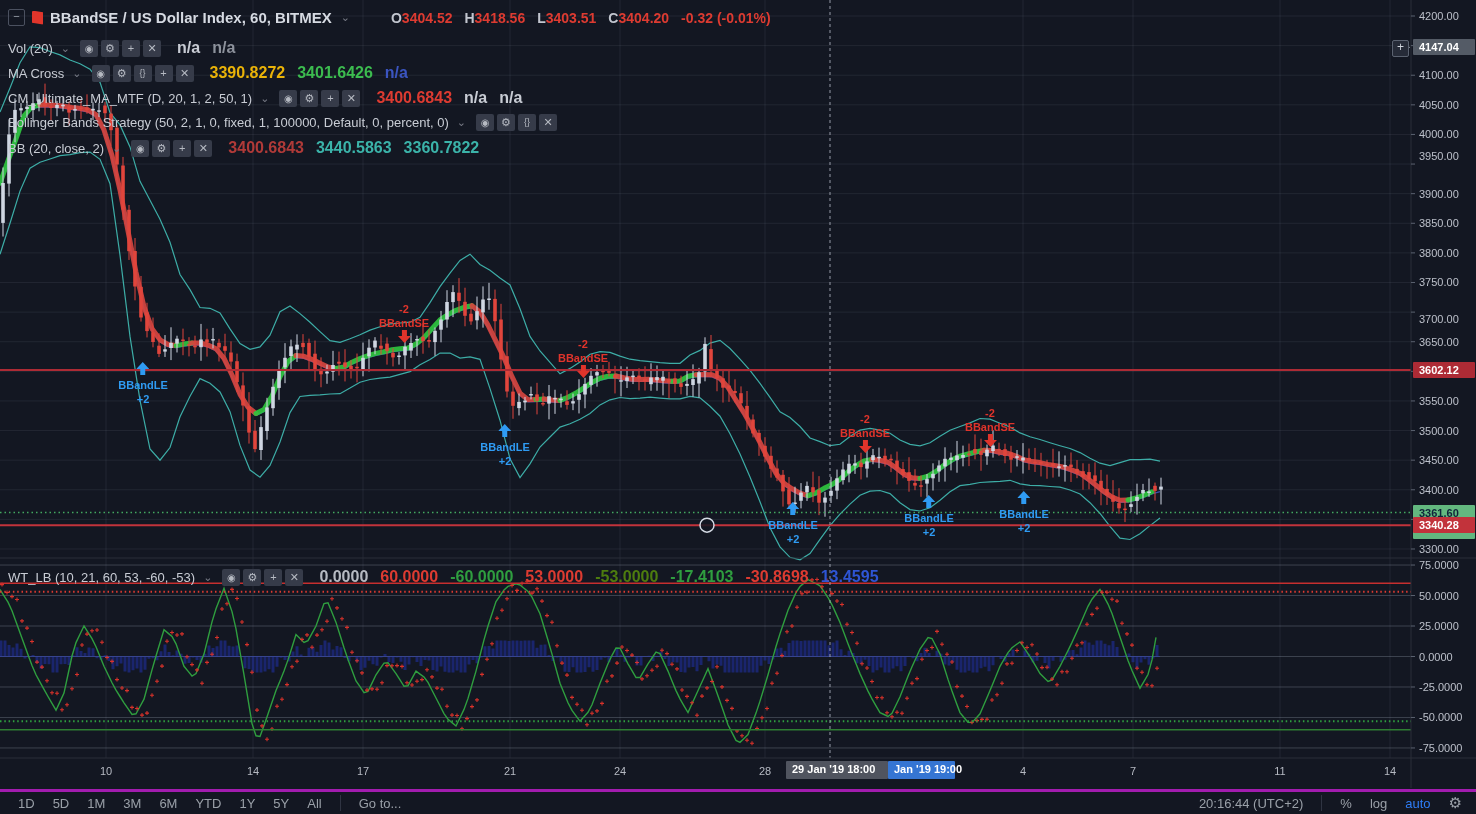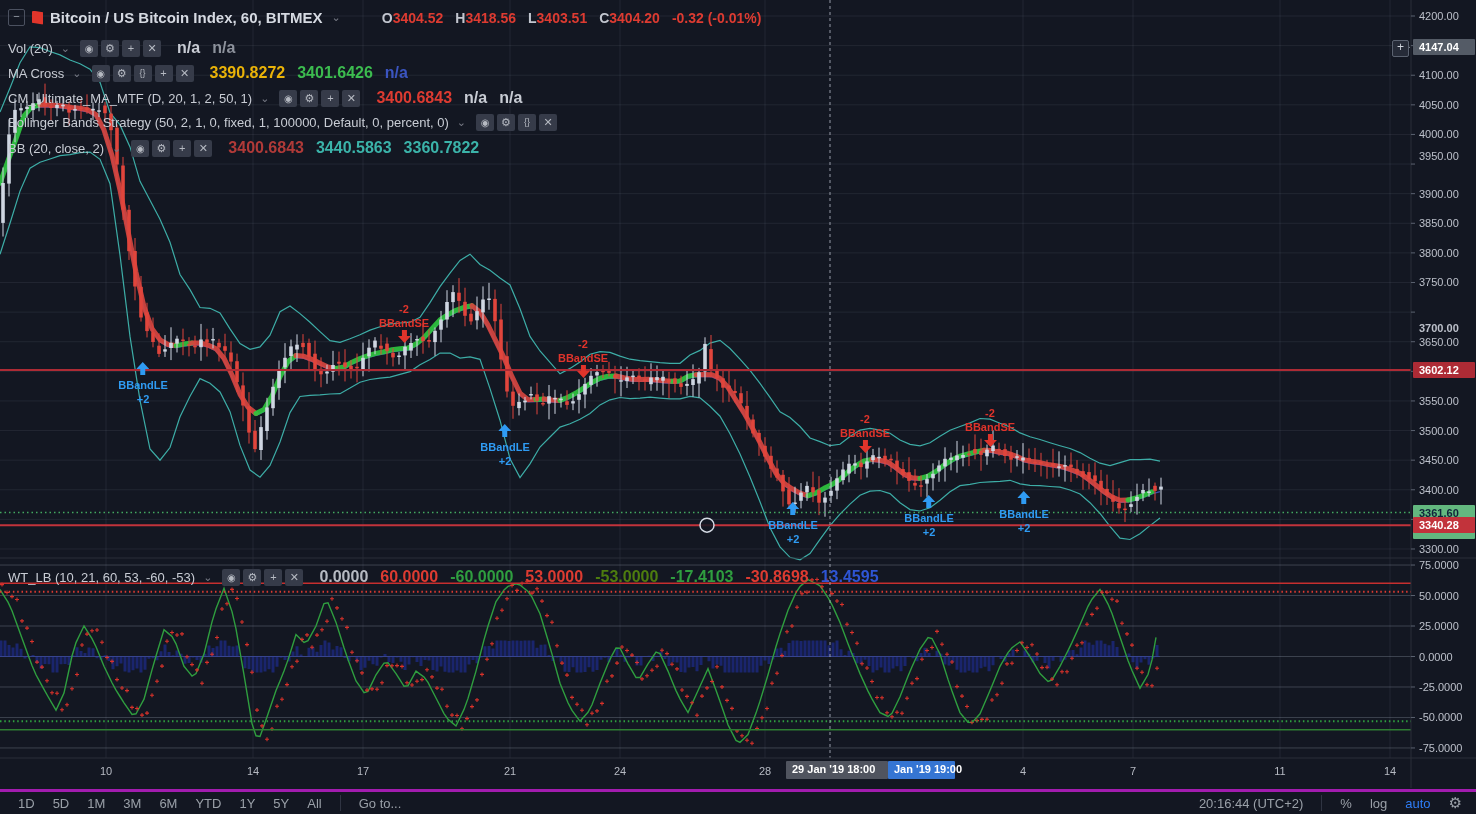--- a/index.html
+++ b/index.html
@@ -537,21 +537,21 @@
         <line x1="1411" y1="626.015" x2="1415" y2="626.015" stroke="#5b6270" stroke-width="1"></line>
         <line x1="1411" y1="656.5" x2="1415" y2="656.5" stroke="#5b6270" stroke-width="1"></line>
         <line x1="1411" y1="686.985" x2="1415" y2="686.985" stroke="#5b6270" stroke-width="1"></line>
         <line x1="1411" y1="717.47" x2="1415" y2="717.47" stroke="#5b6270" stroke-width="1"></line>
         <line x1="1411" y1="747.955" x2="1415" y2="747.955" stroke="#5b6270" stroke-width="1"></line>
       </svg></div>
 
   <div id="hdr" class="ov">
     <div class="sqbtn">−</div>
     <div id="logo"></div>
-    <span id="title">Bitcoin / US Bitcoin Index, 60, BITMEX</span>
+    <span id="title">BBandSE / US Dollar Index, 60, BITMEX</span>
     <span class="caret">⌄</span>
     <div id="ohlc">
         <span><span class="opre">O</span><span class="oval">3404.52</span></span>
         <span><span class="opre">H</span><span class="oval">3418.56</span></span>
         <span><span class="opre">L</span><span class="oval">3403.51</span></span>
         <span><span class="opre">C</span><span class="oval">3404.20</span></span>
         <span><span class="opre"></span><span class="oval">-0.32 (-0.01%)</span></span>
       </div>
   </div>
 
@@ -671,21 +671,21 @@
   <div id="paxis" class="ov">
       <div class="ptick" style="top: 16px;">4200.00</div>
       <div class="ptick" style="top: 75.222px;">4100.00</div>
       <div class="ptick" style="top: 104.833px;">4050.00</div>
       <div class="ptick" style="top: 134.444px;">4000.00</div>
       <div class="ptick" style="top: 156px; text-align: center;">3950.00</div>
       <div class="ptick" style="top: 193.666px;">3900.00</div>
       <div class="ptick" style="top: 223.277px;">3850.00</div>
       <div class="ptick" style="top: 252.888px;">3800.00</div>
       <div class="ptick" style="top: 282.499px;">3750.00</div>
-      <div class="ptick" style="top: 328px; font-weight: bold;">3700.00</div>
+      <div class="ptick" style="top: 319px;">3700.00</div>
       <div class="ptick" style="top: 341.721px;">3650.00</div>
       <div class="ptick" style="top: 400.943px;">3550.00</div>
       <div class="ptick" style="top: 430.554px;">3500.00</div>
       <div class="ptick" style="top: 460.165px;">3450.00</div>
       <div class="ptick" style="top: 489.776px;">3400.00</div>
       <div class="ptick" style="top: 548.998px;">3300.00</div>
       <div class="plabel" style="top: 532.143px; background: rgb(99, 184, 127); height: 10px;"></div>
       <div class="plabel" style="top: 47.364px; background: rgb(84, 91, 102); color: rgb(255, 255, 255);">4147.04</div>
       <div class="plabel" style="top: 370.076px; background: rgb(173, 43, 53); color: rgb(255, 255, 255);">3602.12</div>
       <div class="plabel" style="top: 512.517px; background: rgb(99, 184, 127); color: rgb(16, 35, 58);">3361.60</div>

